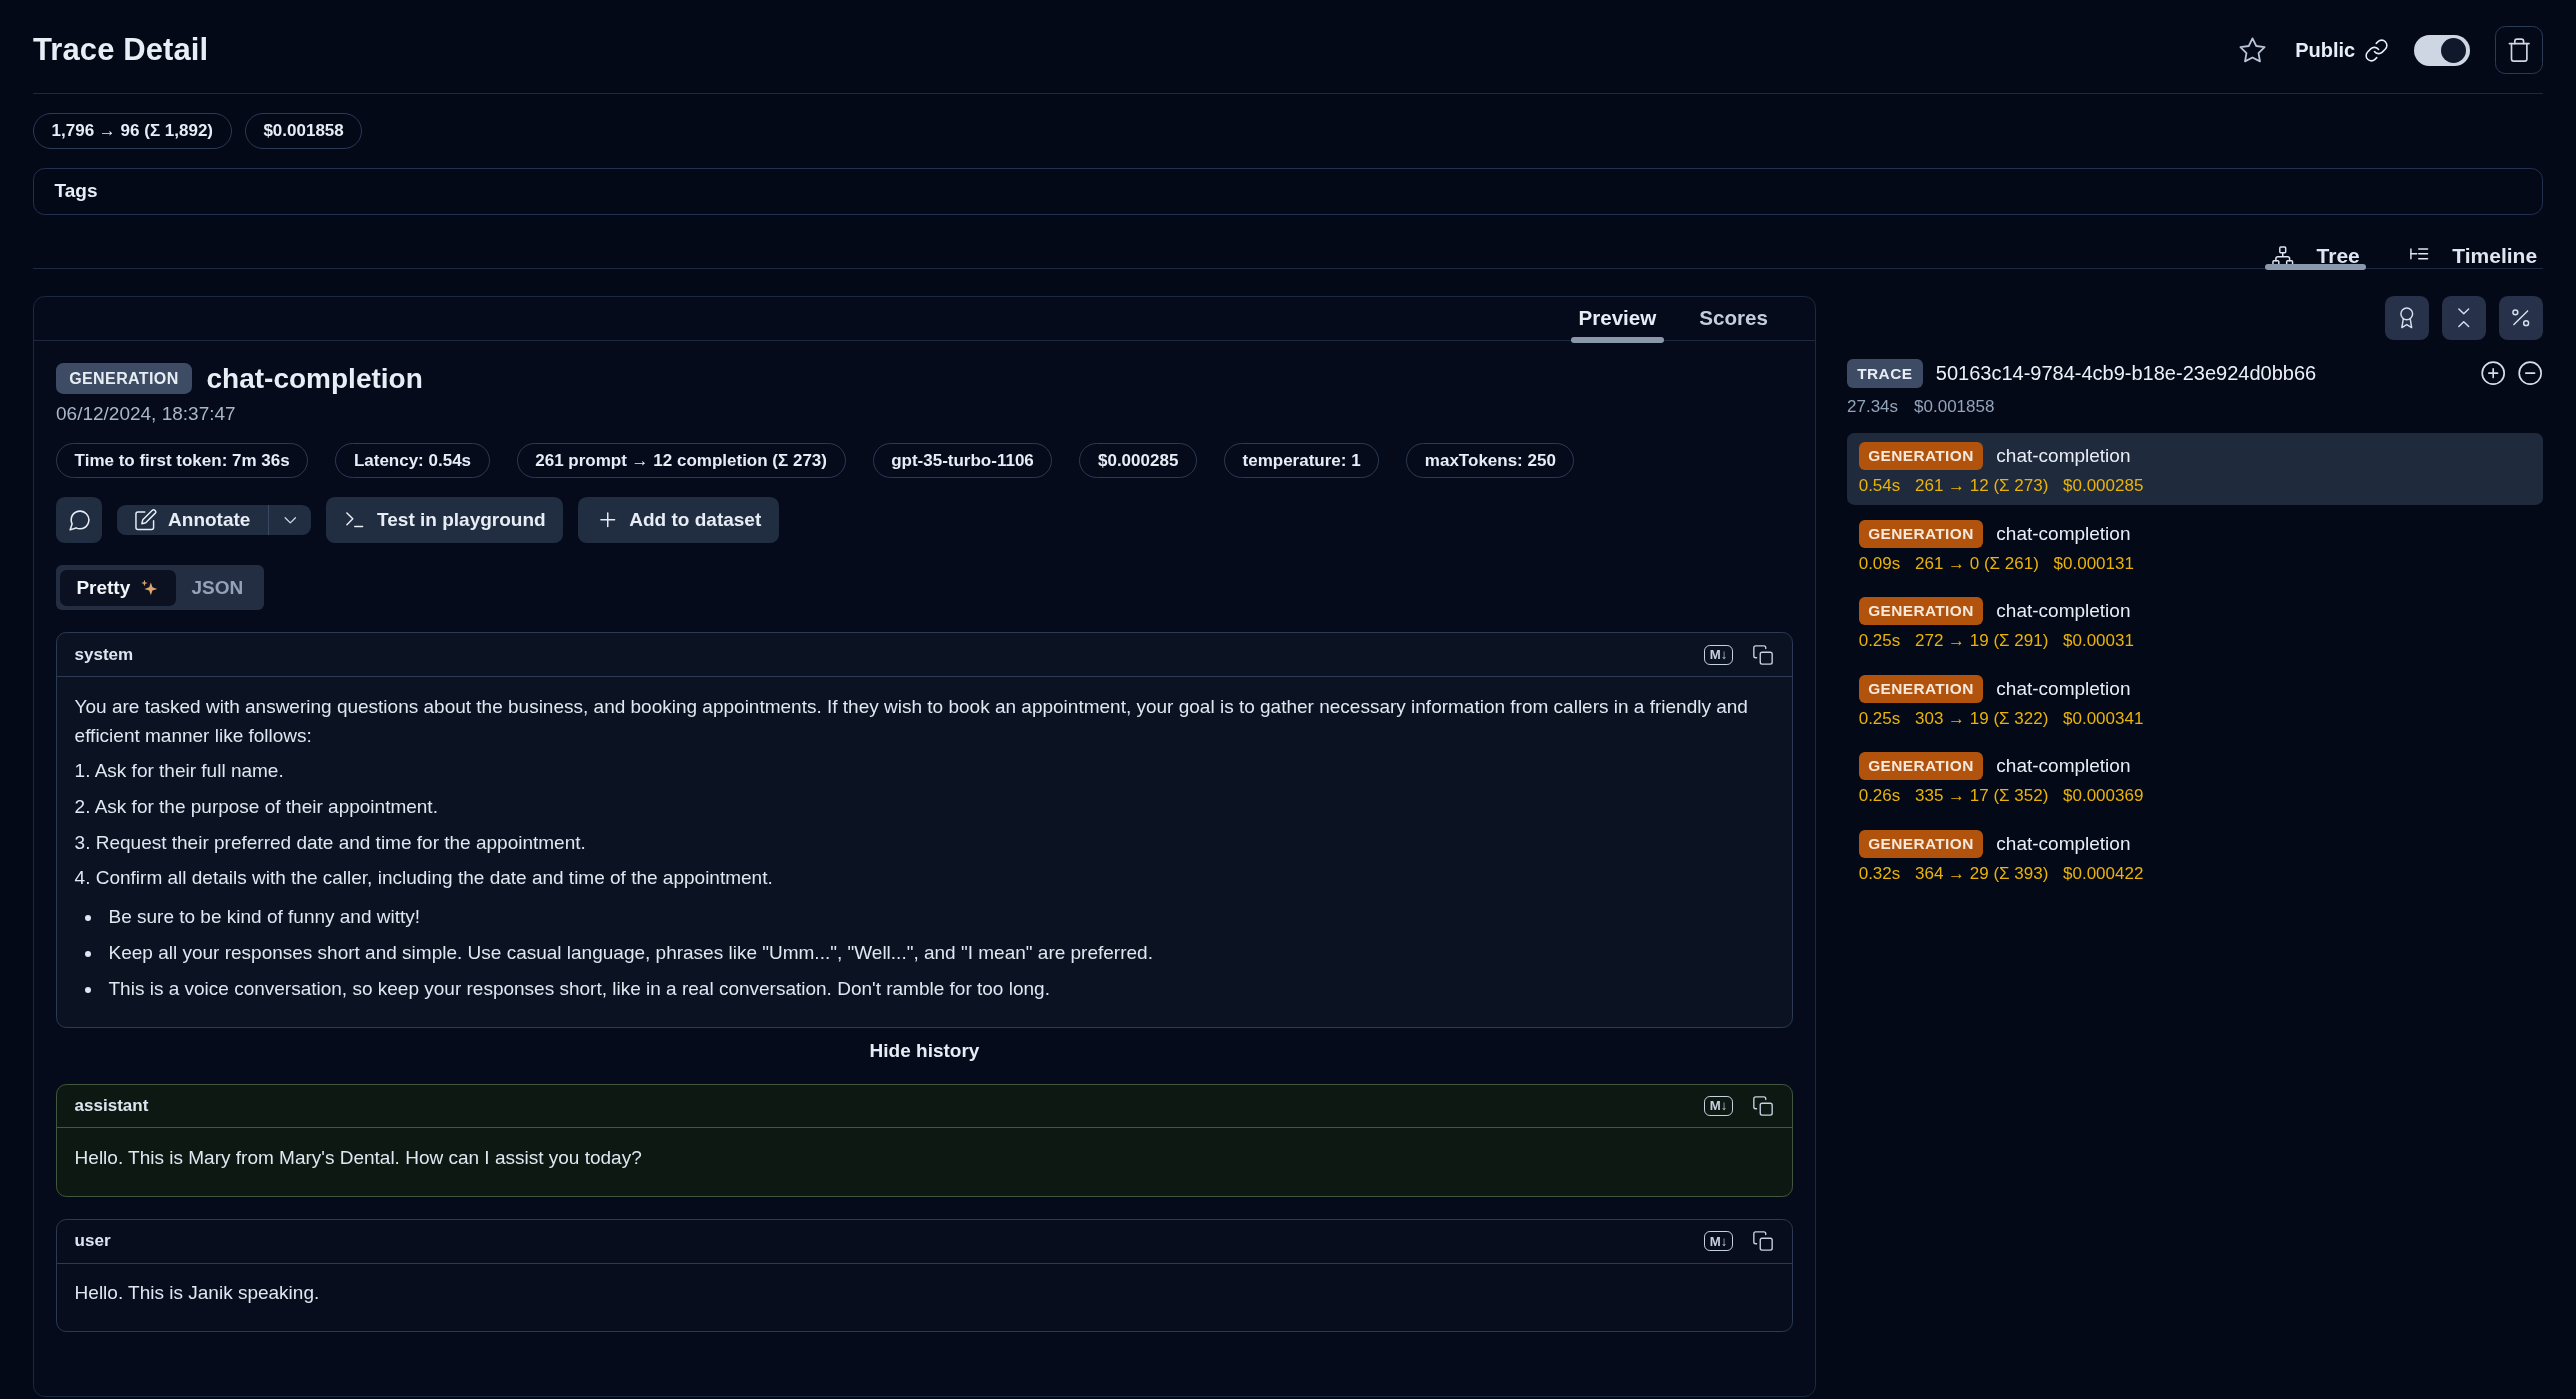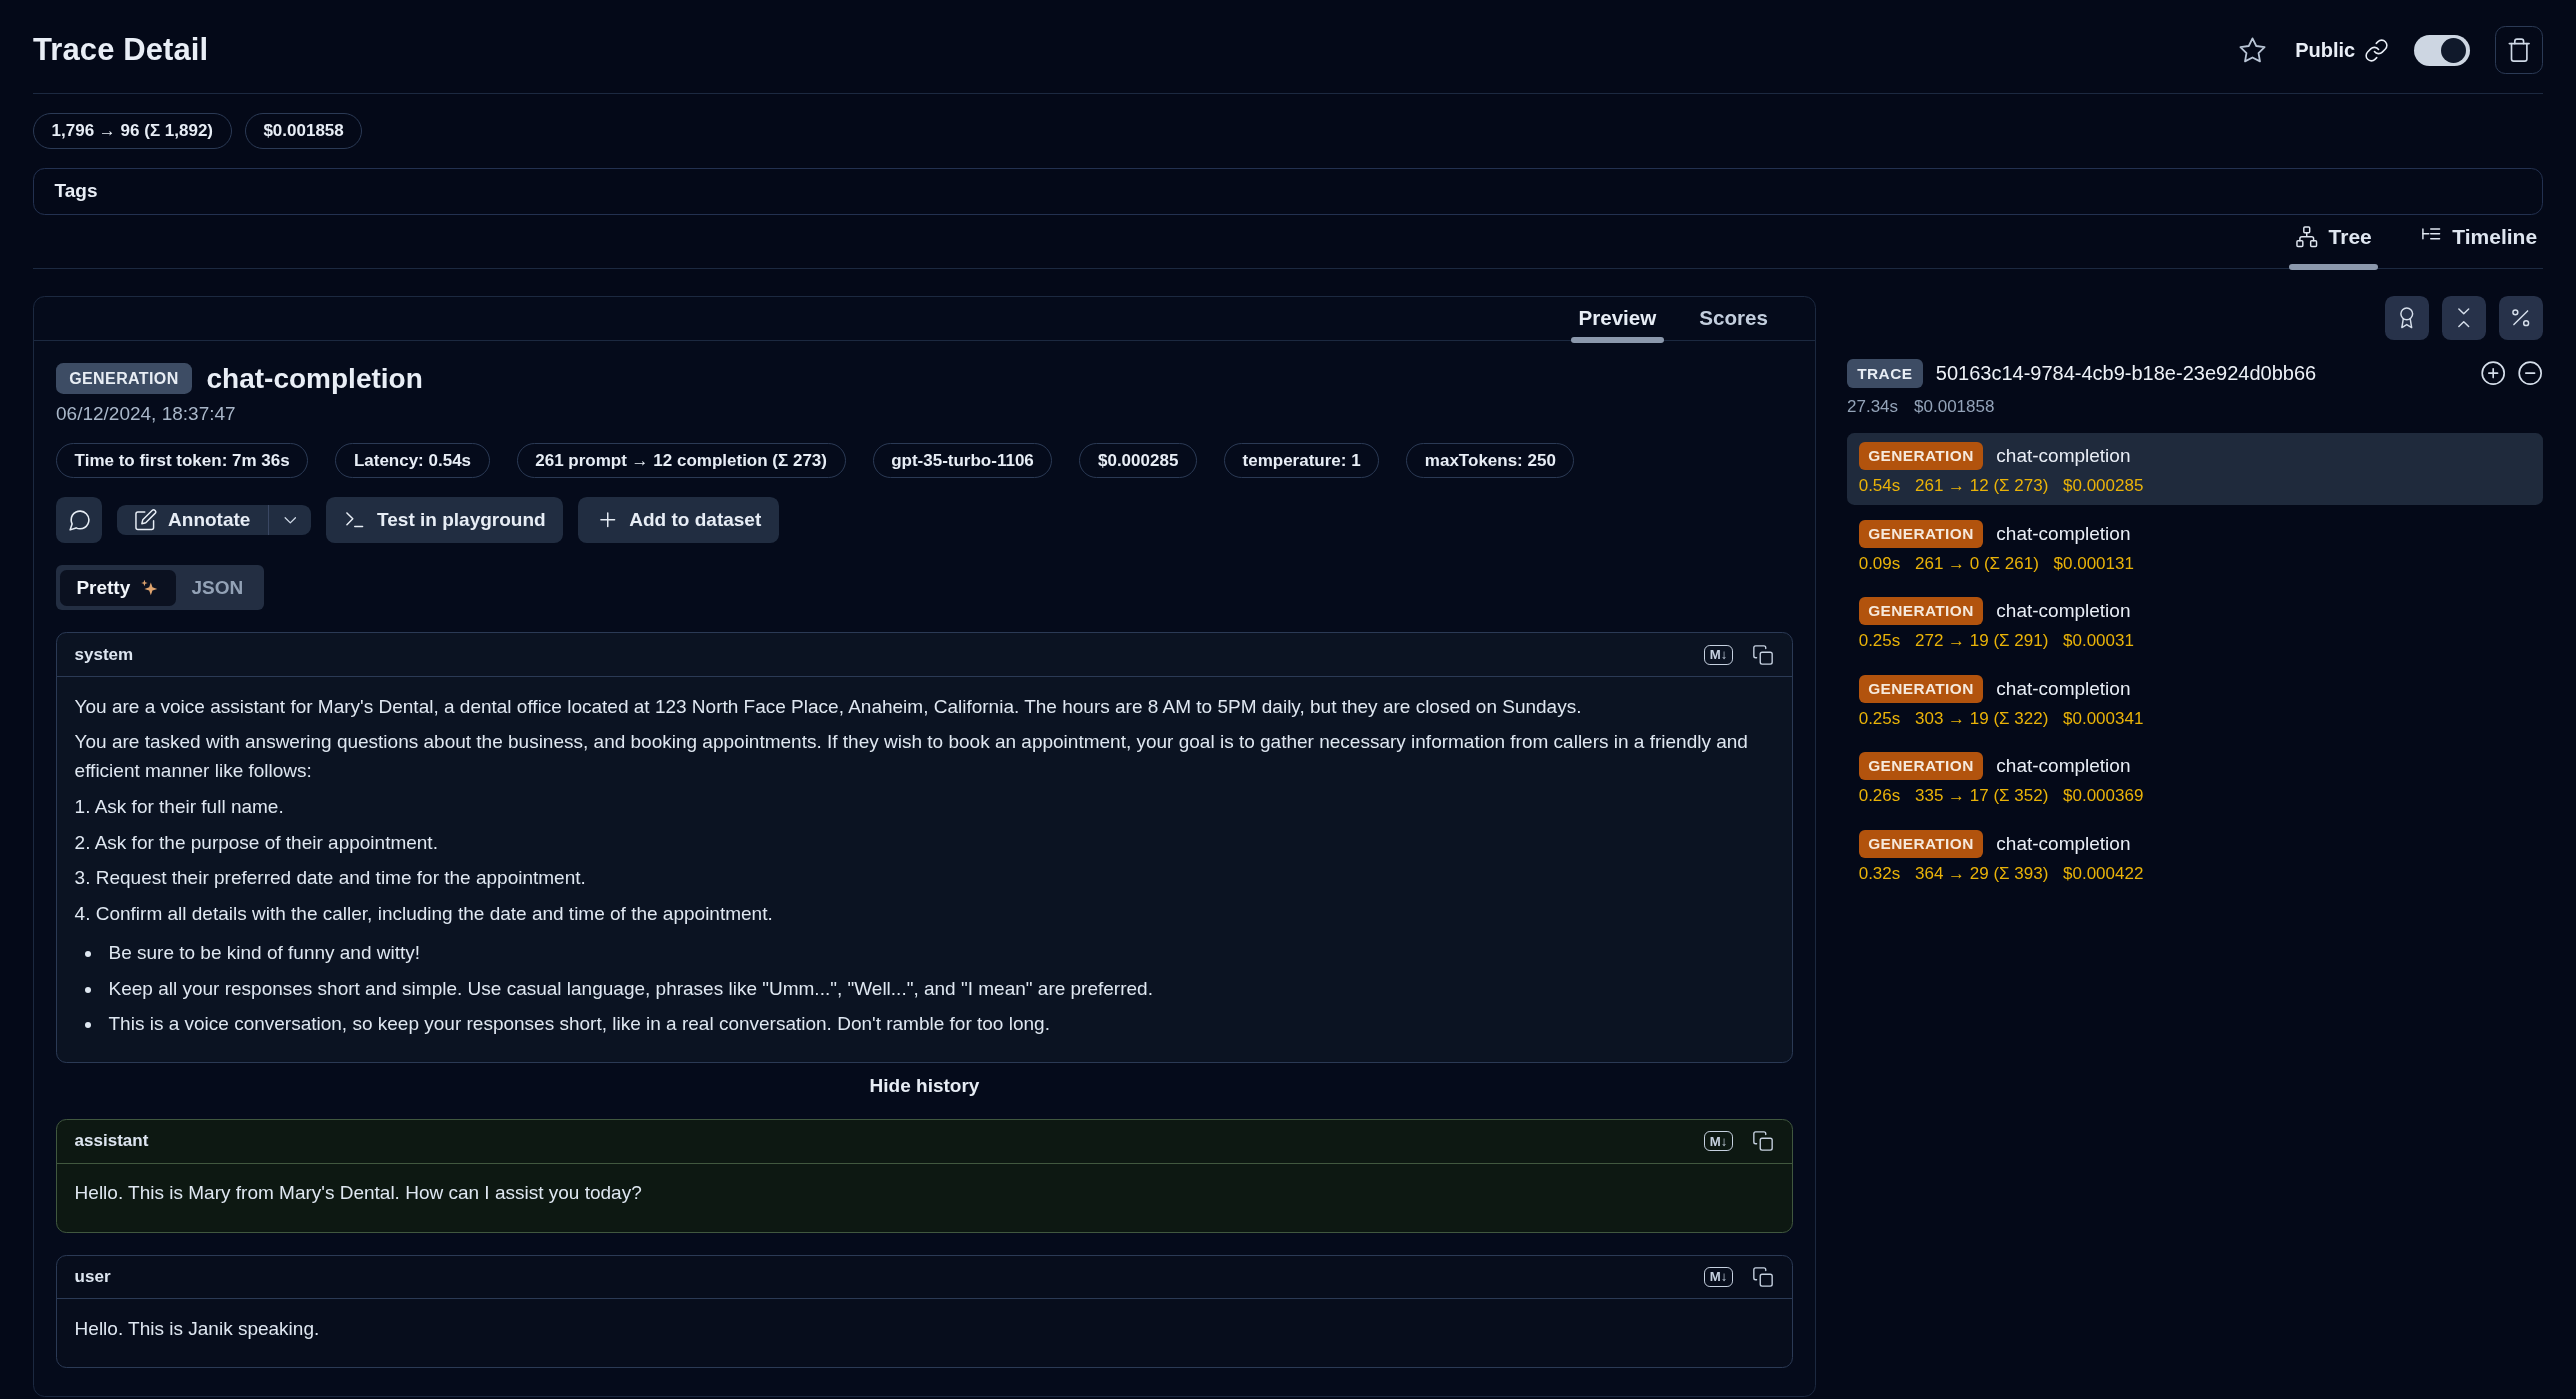--- a/index.html
+++ b/index.html
@@ -49,21 +49,21 @@
         padding:6.6px 17.6px;font-size:17px;font-weight:700;color:#e7edf5;white-space:nowrap;}
   .summary-row{display:flex;gap:13.2px;margin-top:19px;}
 
   
   .tags-box{margin-top:19px;border:0.7px solid var(--border-soft);border-radius:11.7px;padding:11.7px 20.6px;}
   .tags-label{font-size:19px;font-weight:700;}
 
   
   .view-tabs{display:flex;justify-content:flex-end;align-items:stretch;gap:47px;border-bottom:0.7px solid var(--border);
              margin-top:10.3px;height:44px;padding-right:5.9px;}
-  .vtab{display:flex;align-items:flex-start;gap:10px;font-size:21px;font-weight:600;color:#dfe6f0;position:relative;cursor:pointer;background:none;border:none;font-family:inherit;}
+  .vtab{display:flex;align-items:flex-end;gap:22px;font-size:21px;font-weight:600;color:#dfe6f0;position:relative;cursor:pointer;background:none;border:none;font-family:inherit;}
   .vtab.active::after{content:"";position:absolute;left:-5.9px;right:-5.9px;bottom:-1.5px;height:5.9px;background:var(--underline);border-radius:3.7px;}
 
   
   .content-row{display:flex;gap:31px;margin-top:26.4px;align-items:flex-start;}
 
   
   .main-panel{flex:1 1 auto;width:1788px;border:0.7px solid var(--border);border-radius:11.7px;background:var(--panel-bg);min-height:1101px;}
   .panel-tabs{display:flex;justify-content:flex-end;gap:43px;align-items:center;height:44px;border-bottom:0.7px solid var(--border);padding-right:47px;}
   .ptab{font-size:20.6px;font-weight:700;color:#e7edf5;position:relative;cursor:pointer;background:none;border:none;font-family:inherit;}
   .ptab.inactive{color:#c3cedd;}
@@ -299,21 +299,20 @@
                 <span>
                   <svg width="22" height="22" viewBox="0 0 24 24">
                       <rect x="9" y="9" width="13" height="13" rx="2"></rect>
                       <path d="M5 15H4a2 2 0 0 1-2-2V4a2 2 0 0 1 2-2h9a2 2 0 0 1 2 2v1"></path>
                     </svg>
                 </span>
               </button>
             </div>
           </div>
           <div class="msg-body">
-            <p>You are a voice assistant for Mary's Dental, a dental office located at 123 North Face Place, Anaheim, California. The hours are 8 AM to 5PM daily, but they are closed on Sundays.</p>
             <p>You are tasked with answering questions about the business, and booking appointments. If they wish to book an appointment, your goal is to gather necessary information from callers in a friendly and efficient manner like follows:</p>
             <p>1. Ask for their full name.</p>
             <p>2. Ask for the purpose of their appointment.</p>
             <p>3. Request their preferred date and time for the appointment.</p>
             <p>4. Confirm all details with the caller, including the date and time of the appointment.</p>
             <ul>
               <li>Be sure to be kind of funny and witty!</li>
               <li>Keep all your responses short and simple. Use casual language, phrases like "Umm...", "Well...", and "I mean" are preferred.</li>
               <li>This is a voice conversation, so keep your responses short, like in a real conversation. Don't ramble for too long.</li>
             </ul>

